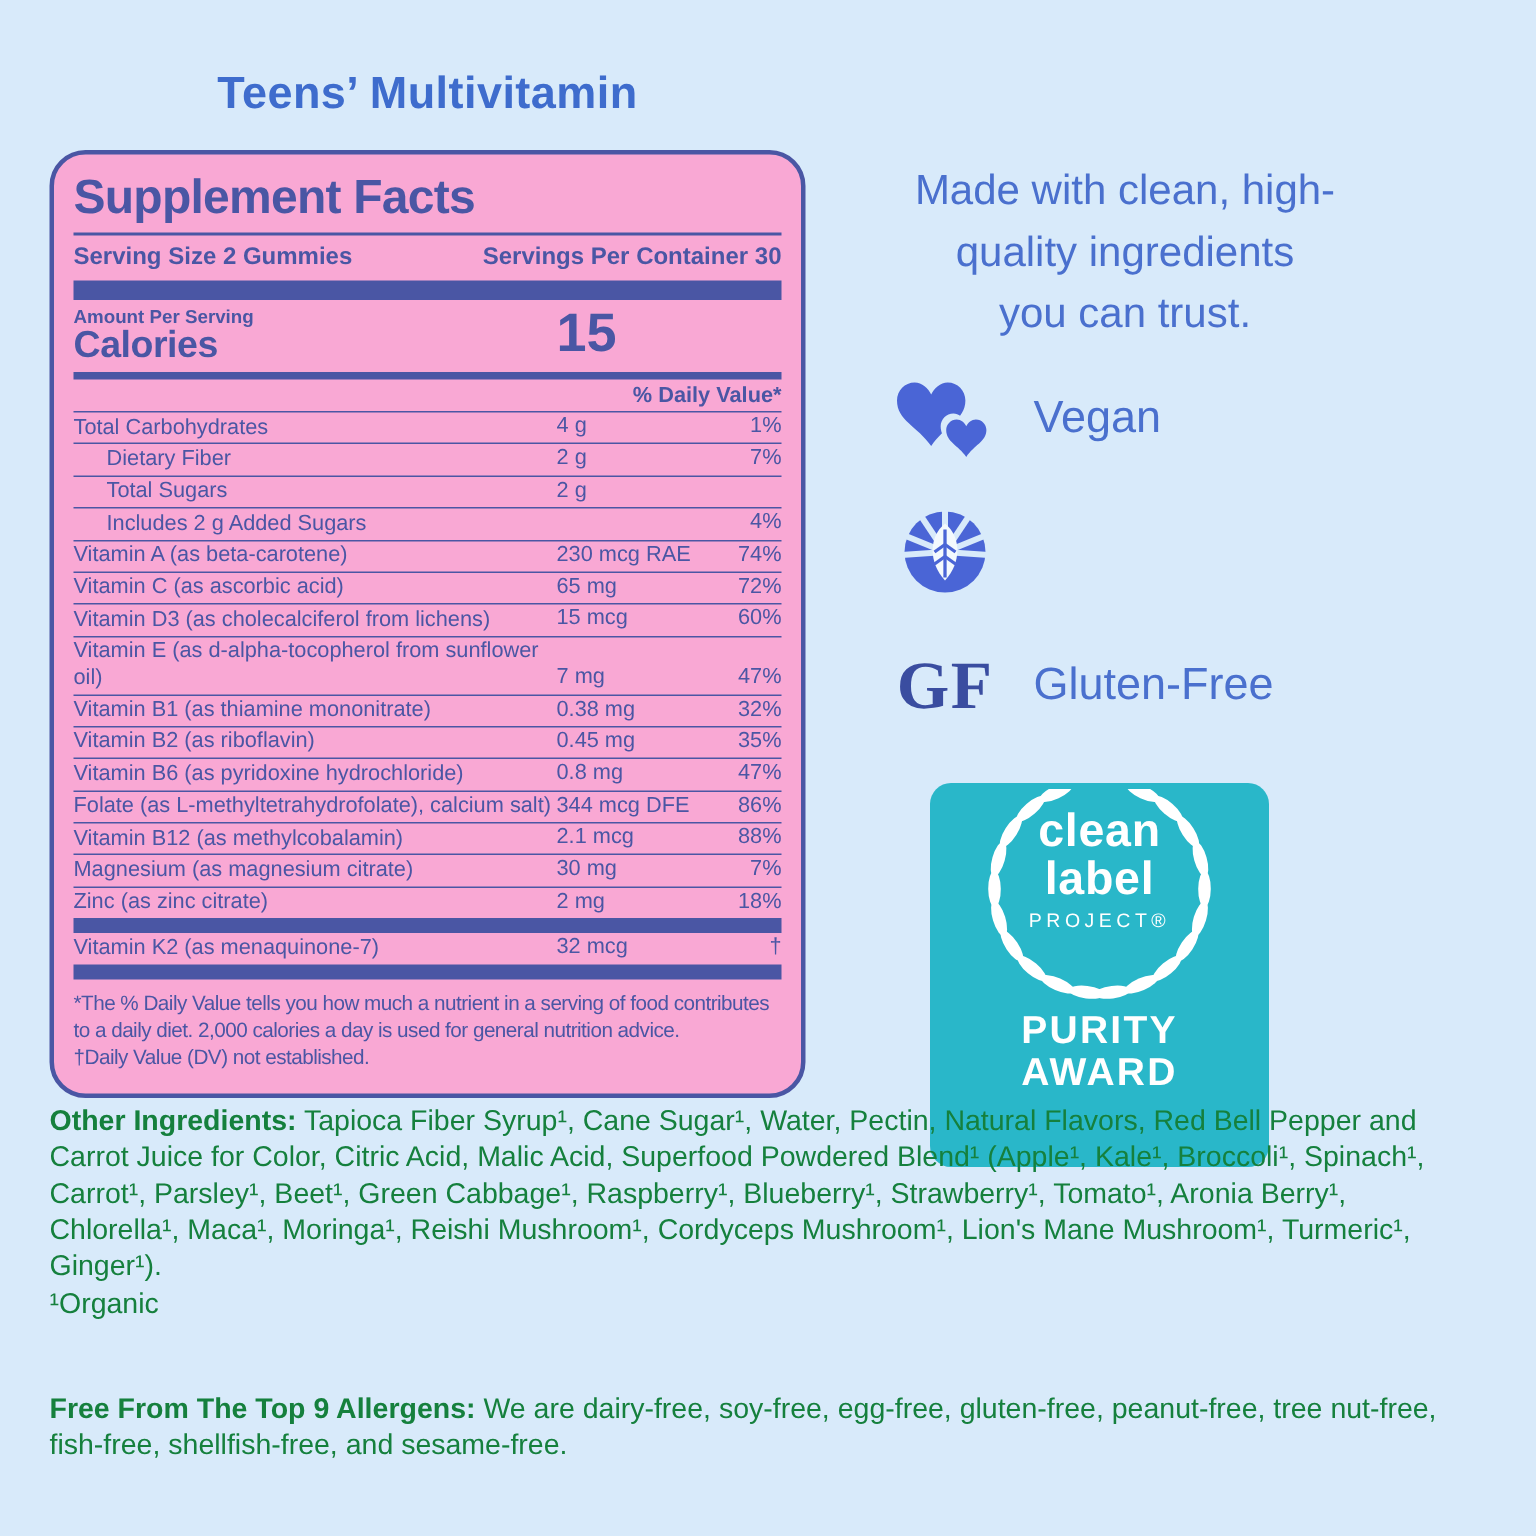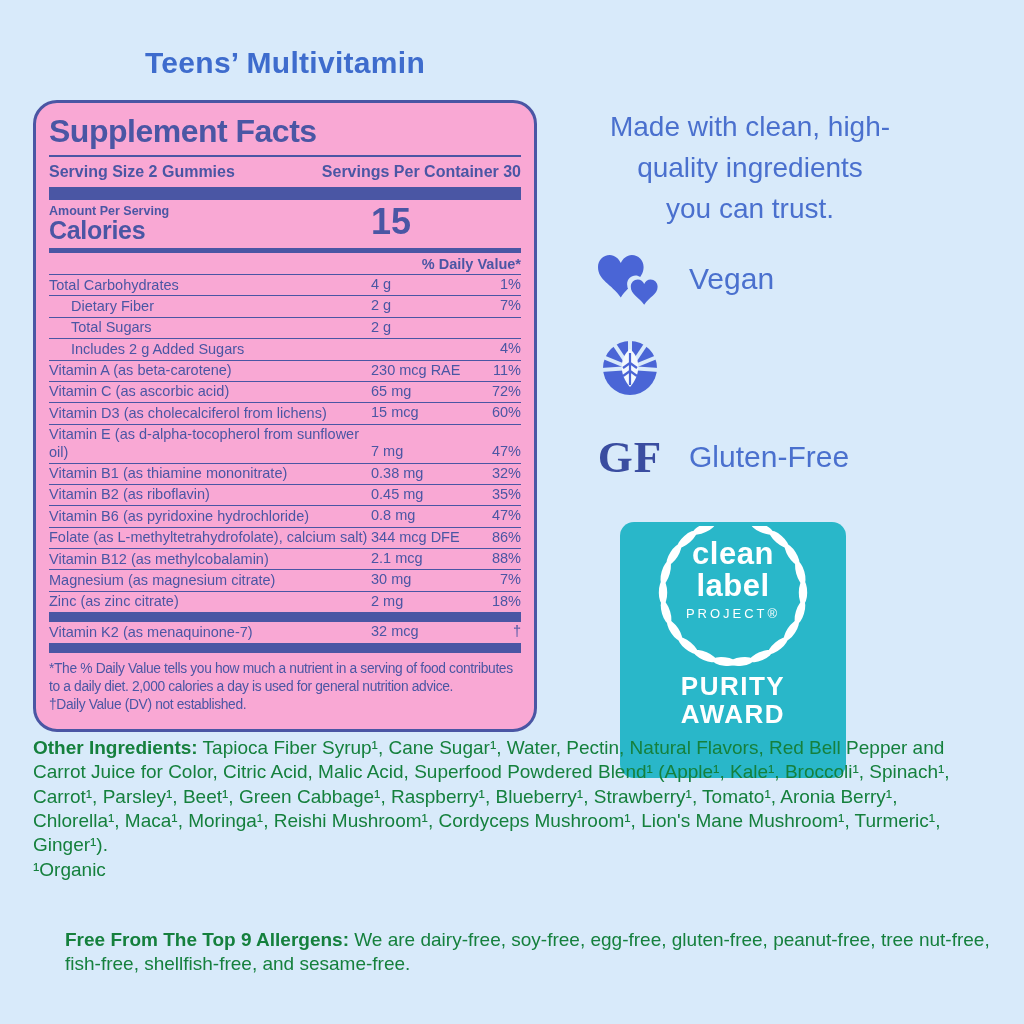--- a/index.html
+++ b/index.html
@@ -51,21 +51,21 @@
   .b-label{top:46px;font-size:31px;font-weight:700;letter-spacing:0.5px;}
   .b-project{top:84px;font-size:13px;letter-spacing:3px;}
   .b-purity{top:149px;font-size:26px;font-weight:700;letter-spacing:1.5px;}
   .b-award{top:177px;font-size:26px;font-weight:700;letter-spacing:1.5px;}
   .wreath{position:absolute;top:4px;left:0;width:226px;height:148px;}
 
   
   .para{position:absolute;left:33px;width:950px;font-size:19px;color:#15803d;line-height:1.28;}
   .para .b{font-weight:700;}
   .other{top:736px;}
-  .allergens{top:928px;margin-left:32px;}
+  .allergens{top:928px;}
 </style>
 </head>
 <body>
 
 <div class="page">
 
   <div class="product-title">Teens’ Multivitamin</div>
 
   <div class="facts-panel">
     <div class="sf-title">Supplement Facts</div>
@@ -99,21 +99,21 @@
           <span class="dv"></span>
         </div>
         <div class="row indent">
           <span class="name">Includes 2 g Added Sugars</span>
           <span class="amount"></span>
           <span class="dv">4%</span>
         </div>
         <div class="row">
           <span class="name">Vitamin A (as beta-carotene)</span>
           <span class="amount">230 mcg RAE</span>
-          <span class="dv">11%</span>
+          <span class="dv">74%</span>
         </div>
         <div class="row">
           <span class="name">Vitamin C (as ascorbic acid)</span>
           <span class="amount">65 mg</span>
           <span class="dv">72%</span>
         </div>
         <div class="row">
           <span class="name">Vitamin D3 (as cholecalciferol from lichens)</span>
           <span class="amount">15 mcg</span>
           <span class="dv">60%</span>

